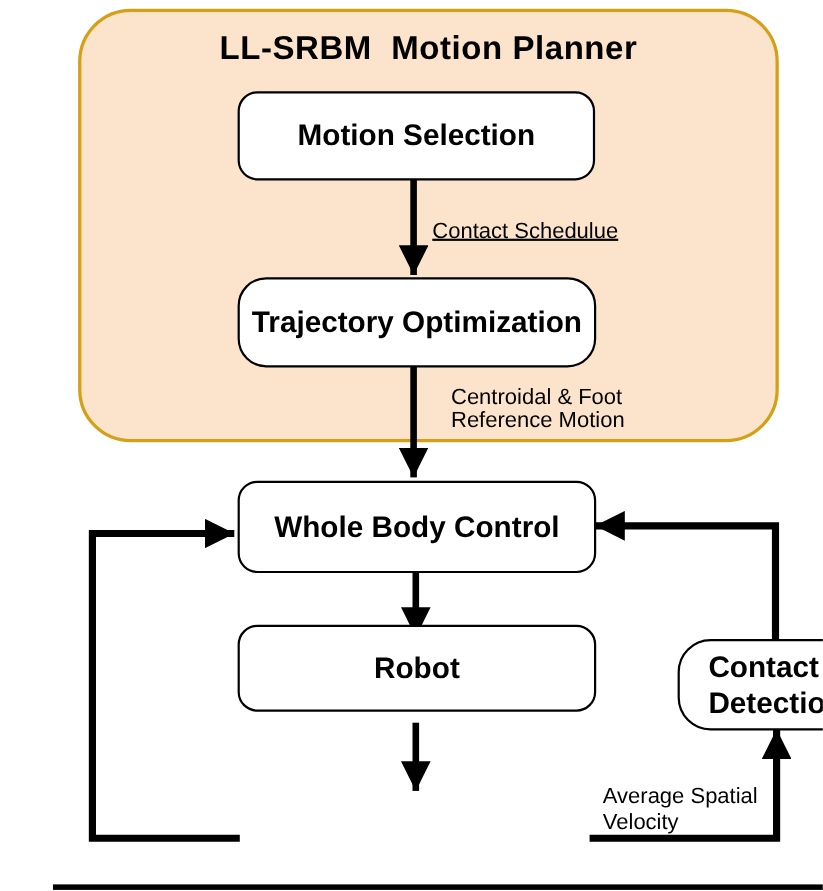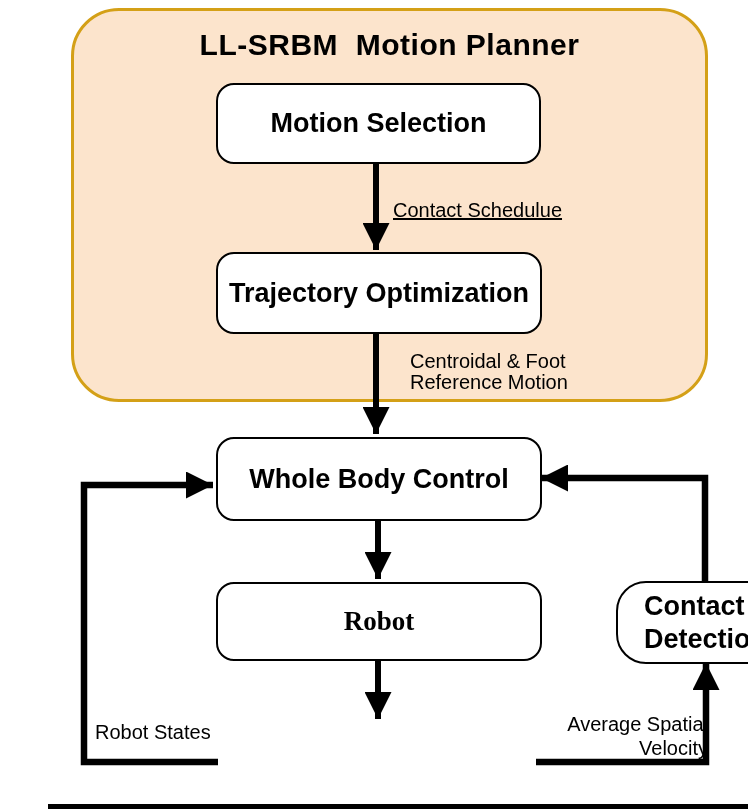--- a/index.html
+++ b/index.html
@@ -44,36 +44,36 @@
     display: flex;
     align-items: center;
     justify-content: center;
     text-align: left;
     font-size: 27px;
     font-weight: bold;
     line-height: 1.2;
     white-space: pre-line;
   }
   .node-motion-selection      { left: 168px; top: 83px;  width: 321px; height: 77px; }
-  .node-trajectory-optimization{ left: 168px; top: 252px; width: 322px; height: 78px; }
+  .node-trajectory-optimization{ left: 168px; top: 252px; width: 322px; height: 78px; border-radius: 26px; }
   .node-whole-body-control    { left: 168px; top: 437px; width: 322px; height: 80px; }
-  .node-robot                 { left: 168px; top: 582px; width: 322px; height: 75px; font-family: Liberation Serif, serif; }
+  .node-robot                 { left: 168px; top: 568px; width: 322px; height: 75px; }
   .node-state-estimation      { left: 167px; top: 722px; width: 323px; height: 76px; }
   .node-contact-detection     { left: 568px; top: 581px; width: 175px; height: 79px; border-radius: 30px; }
   .edge-label {
     position: absolute;
     font-size: 20px;
     line-height: 22px;
     white-space: pre-line;
   }
   .label-contact-schedule { left: 345px; top: 199px; text-decoration: underline; }
   .label-centroidal       { left: 362px; top: 351px; line-height: 21px; }
   .label-joint-torques    { left: 372px; top: 537px; }
   .label-robot-states     { left: 47px;  top: 721px; }
-  .label-avg-spatial      { left: 500px; top: 712px; width: 160px; text-align: right; line-height: 24px; }
+  .label-avg-spatial      { left: 500px; top: 712px; width: 160px; text-align: left; line-height: 24px; }
   .bottom-rule {
     position: absolute;
     left: 0; top: 804px;
     width: 748px; height: 5px;
     background: #000;
   }
 </style>
 </head>
 <body>
 
@@ -109,20 +109,19 @@
 
   <div class="node node-contact-detection">Contact
 Detection</div>
 
   <div class="edge-label label-contact-schedule">Contact Schedulue</div>
 
   <div class="edge-label label-centroidal">Centroidal &amp; Foot
 Reference Motion</div>
 
 
-  <div class="edge-label label-robot-states">Robot States</div>
 
   <div class="edge-label label-avg-spatial">Average Spatial
 Velocity</div>
 
   <div class="bottom-rule"></div>
 
 </div>
 
 </body></html>

